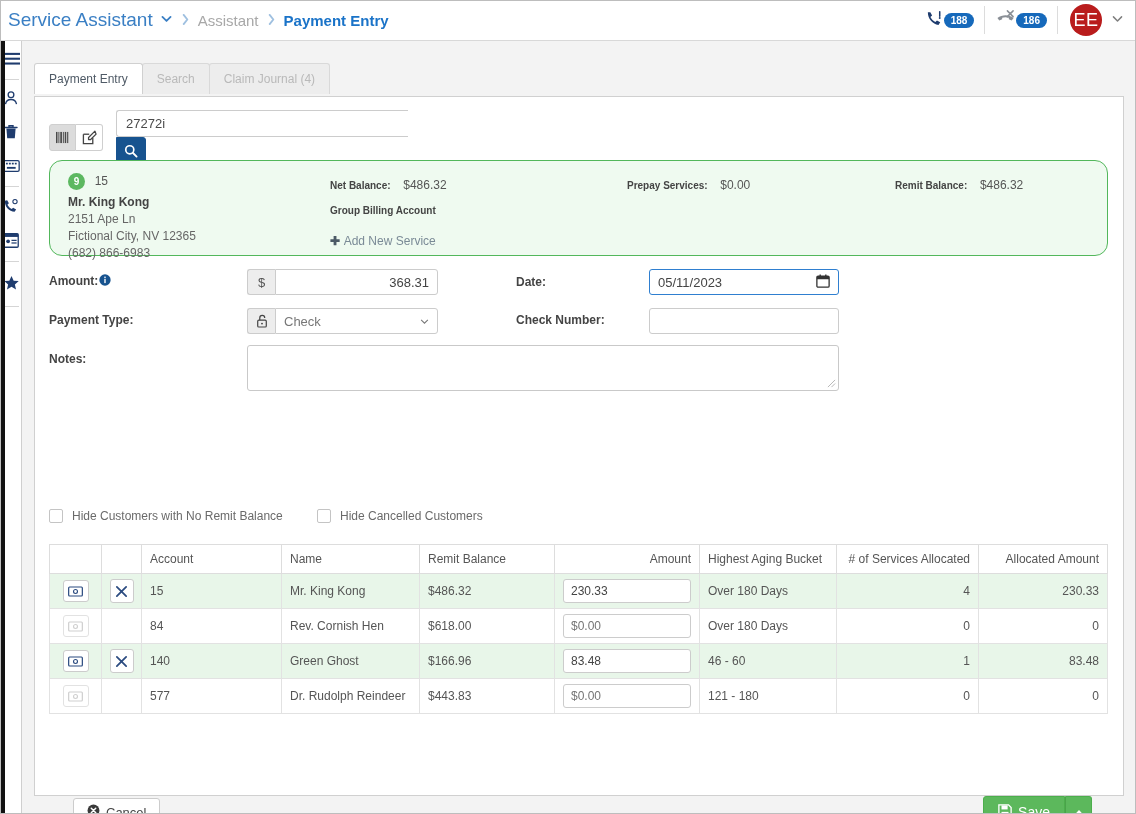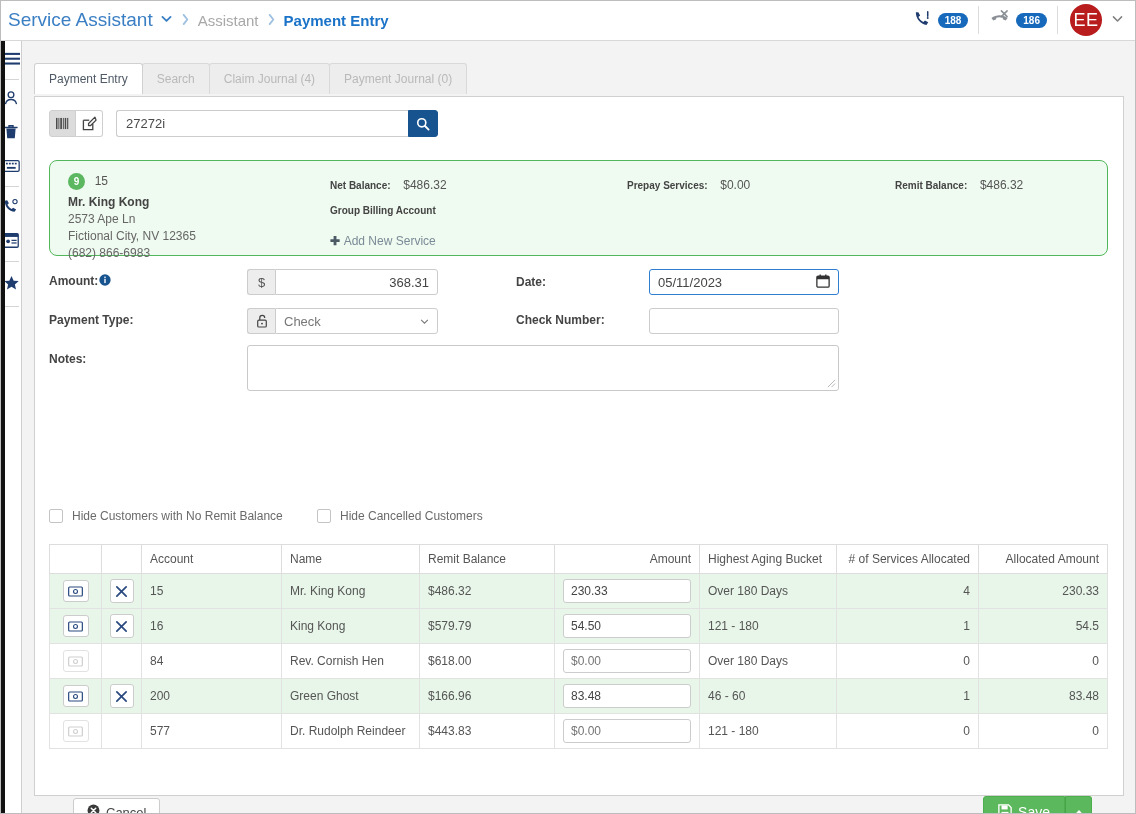--- a/index.html
+++ b/index.html
@@ -22,21 +22,21 @@
   }
   .brand {
     font-size:19px; color:#3a7fc4; margin-left:8px; white-space:nowrap;
   }
   .brand-caret { color:#3a7fc4; font-size:13px; margin-left:7px; }
   .crumb-sep { color:#9fc0e0; font-size:13px; margin:0 8px; font-weight:bold; }
   .crumb { font-size:15px; color:#a8a8a8; }
   .crumb.active { color:#1a73c8; font-weight:bold; }
   .topright { margin-left:auto; display:flex; align-items:center; height:41px; }
   .tr-group {
-    display:flex; align-items:center; gap:6px; padding:0 10px; height:28px;
+    display:flex; align-items:center; padding:0 10px; height:28px;
     border-right:1px solid #dcdcdc;
   }
   .badge-pill {
     background:#1669bb; color:#fff; font-size:10px; font-weight:bold;
     border-radius:9px; padding:2px 7px; line-height:1.1;
   }
   .avatar {
     width:32px; height:32px; border-radius:50%; background:#b91c1c;
     color:#fff; font-size:18px; display:flex; align-items:center;
     justify-content:center; margin-left:12px; letter-spacing:.4px;
@@ -75,36 +75,36 @@
   
   .searchrow { position:absolute; left:14px; top:13px; display:flex; align-items:center; }
   .toggle-group { display:flex; margin-right:13px; }
   .tgl {
     width:27px; height:27px; border:1px solid #cfcfcf; background:#fff;
     display:flex; align-items:center; justify-content:center; color:#555;
   }
   .tgl.on { background:#dcdcdc; }
   .tgl:first-child { border-radius:3px 0 0 3px; }
   .tgl:last-child { border-radius:0 3px 3px 0; border-left:none; }
-  .searchbox { display:flex; }
+  .searchbox { display:flex;flex-direction:column; }
   .searchbox input {
     width:292px; height:27px; border:1px solid #ccc; border-right:none;
     padding:0 9px; font-size:13px; color:#4a4a4a; border-radius:3px 0 0 3px;
     font-family:"Liberation Sans", sans-serif; outline:none;
   }
   .searchbtn {
     width:30px; height:27px; background:#17538f; border:1px solid #17538f;
     border-radius:0 3px 3px 0; display:flex; align-items:center;
     justify-content:center; color:#fff;
   }
 
   
   .greenpanel {
     position:absolute; left:14px; top:63px; width:1059px; height:96px;
-    background:#effaf0; border:1px solid #52b75b; border-radius:8px;
+    background:#effaf0; border:1px solid #52b75b; border-radius:13px;
   }
   .gp-badge {
     display:inline-flex; align-items:center; justify-content:center;
     width:17px; height:17px; border-radius:50%; background:#5cb860;
     color:#fff; font-size:10px; font-weight:bold; vertical-align:middle;
   }
   .gp-acct { color:#555; font-size:12px; margin-left:6px; }
   .gp-name { font-weight:bold; color:#444; font-size:12px; margin-top:5px; }
   .gp-line { color:#666; font-size:12px; margin-top:3px; }
   .gp-lbl { font-weight:bold; color:#444; font-size:10px;text-align:center; }
@@ -322,21 +322,20 @@
   <div class="rail-sep"></div>
 </div>
 <div class="rail-black"></div>
 
 <div class="page">
 
   <div class="tabs">
     <div class="tab active">Payment Entry</div>
     <div class="tab">Search</div>
     <div class="tab">Claim Journal (4)</div>
-    <div class="tab">Payment Journal (0)</div>
   </div>
 
   <div class="panel">
 
     <div class="searchrow">
       <div class="toggle-group">
         <div class="tgl on">
           <svg width="15" height="13" viewBox="0 0 16 14">
             <rect x="1" y="1" width="1.6" height="12" fill="#4a4a4a"></rect>
             <rect x="3.6" y="1" width="1" height="12" fill="#4a4a4a"></rect>
@@ -365,21 +364,21 @@
       </div>
     </div>
 
     <div class="greenpanel">
       <div style="position:absolute; left:18px; top:12px;">
         <div>
           <span class="gp-badge">9</span>
           <span class="gp-acct">15</span>
         </div>
         <div class="gp-name">Mr. King Kong</div>
-        <div class="gp-line">2573 Ape Ln</div>
+        <div class="gp-line">2151 Ape Ln</div>
         <div class="gp-line">Fictional City, NV 12365</div>
         <div class="gp-line">(682) 866-6983</div>
       </div>
 
       <div style="position:absolute; left:280px; top:16px;">
         <span class="gp-lbl">Net Balance:</span>
         <span class="gp-val">$486.32</span>
       </div>
       <div style="position:absolute; left:280px; top:44px;" class="gp-lbl">Group Billing Account</div>
       <div style="position:absolute; left:280px; top:72px;">
@@ -491,40 +490,20 @@
                 </svg>
               </span></td>
             <td>15</td>
             <td>Mr. King Kong</td>
             <td>$486.32</td>
             <td><input class="cell-input" type="text" value="230.33" style=""></td>
             <td>Over 180 Days</td>
             <td class="num">4</td>
             <td class="num">230.33</td>
           </tr>
-          <tr class="sel">
-            <td class="td-icon"><span class="btn-money">
-                <svg width="15" height="11" viewBox="0 0 16 11">
-                  <rect x="0.7" y="0.7" width="14.6" height="9.6" rx="1" fill="none" stroke="#2b4b80" stroke-width="1.3"></rect>
-                  <circle cx="8" cy="5.5" r="2.1" fill="none" stroke="#2b4b80" stroke-width="1.2"></circle>
-                </svg>
-              </span></td>
-            <td class="td-x"><span class="btn-x">
-                <svg width="13" height="13" viewBox="0 0 14 14">
-                  <path d="M2 2l10 10M12 2L2 12" stroke="#2b4b80" stroke-width="1.9" stroke-linecap="round"></path>
-                </svg>
-              </span></td>
-            <td>16</td>
-            <td>King Kong</td>
-            <td>$579.79</td>
-            <td><input class="cell-input" type="text" value="54.50" style=""></td>
-            <td>121 - 180</td>
-            <td class="num">1</td>
-            <td class="num">54.5</td>
-          </tr>
           <tr>
             <td class="td-icon"><span class="btn-money dim">
                 <svg width="15" height="11" viewBox="0 0 16 11">
                   <rect x="0.7" y="0.7" width="14.6" height="9.6" rx="1" fill="none" stroke="#cfcfcf" stroke-width="1.3"></rect>
                   <circle cx="8" cy="5.5" r="2.1" fill="none" stroke="#cfcfcf" stroke-width="1.2"></circle>
                 </svg>
               </span></td>
             <td class="td-x"></td>
             <td>84</td>
             <td>Rev. Cornish Hen</td>
@@ -539,21 +518,21 @@
                 <svg width="15" height="11" viewBox="0 0 16 11">
                   <rect x="0.7" y="0.7" width="14.6" height="9.6" rx="1" fill="none" stroke="#2b4b80" stroke-width="1.3"></rect>
                   <circle cx="8" cy="5.5" r="2.1" fill="none" stroke="#2b4b80" stroke-width="1.2"></circle>
                 </svg>
               </span></td>
             <td class="td-x"><span class="btn-x">
                 <svg width="13" height="13" viewBox="0 0 14 14">
                   <path d="M2 2l10 10M12 2L2 12" stroke="#2b4b80" stroke-width="1.9" stroke-linecap="round"></path>
                 </svg>
               </span></td>
-            <td>200</td>
+            <td>140</td>
             <td>Green Ghost</td>
             <td>$166.96</td>
             <td><input class="cell-input" type="text" value="83.48" style=""></td>
             <td>46 - 60</td>
             <td class="num">1</td>
             <td class="num">83.48</td>
           </tr>
           <tr>
             <td class="td-icon"><span class="btn-money dim">
                 <svg width="15" height="11" viewBox="0 0 16 11">

